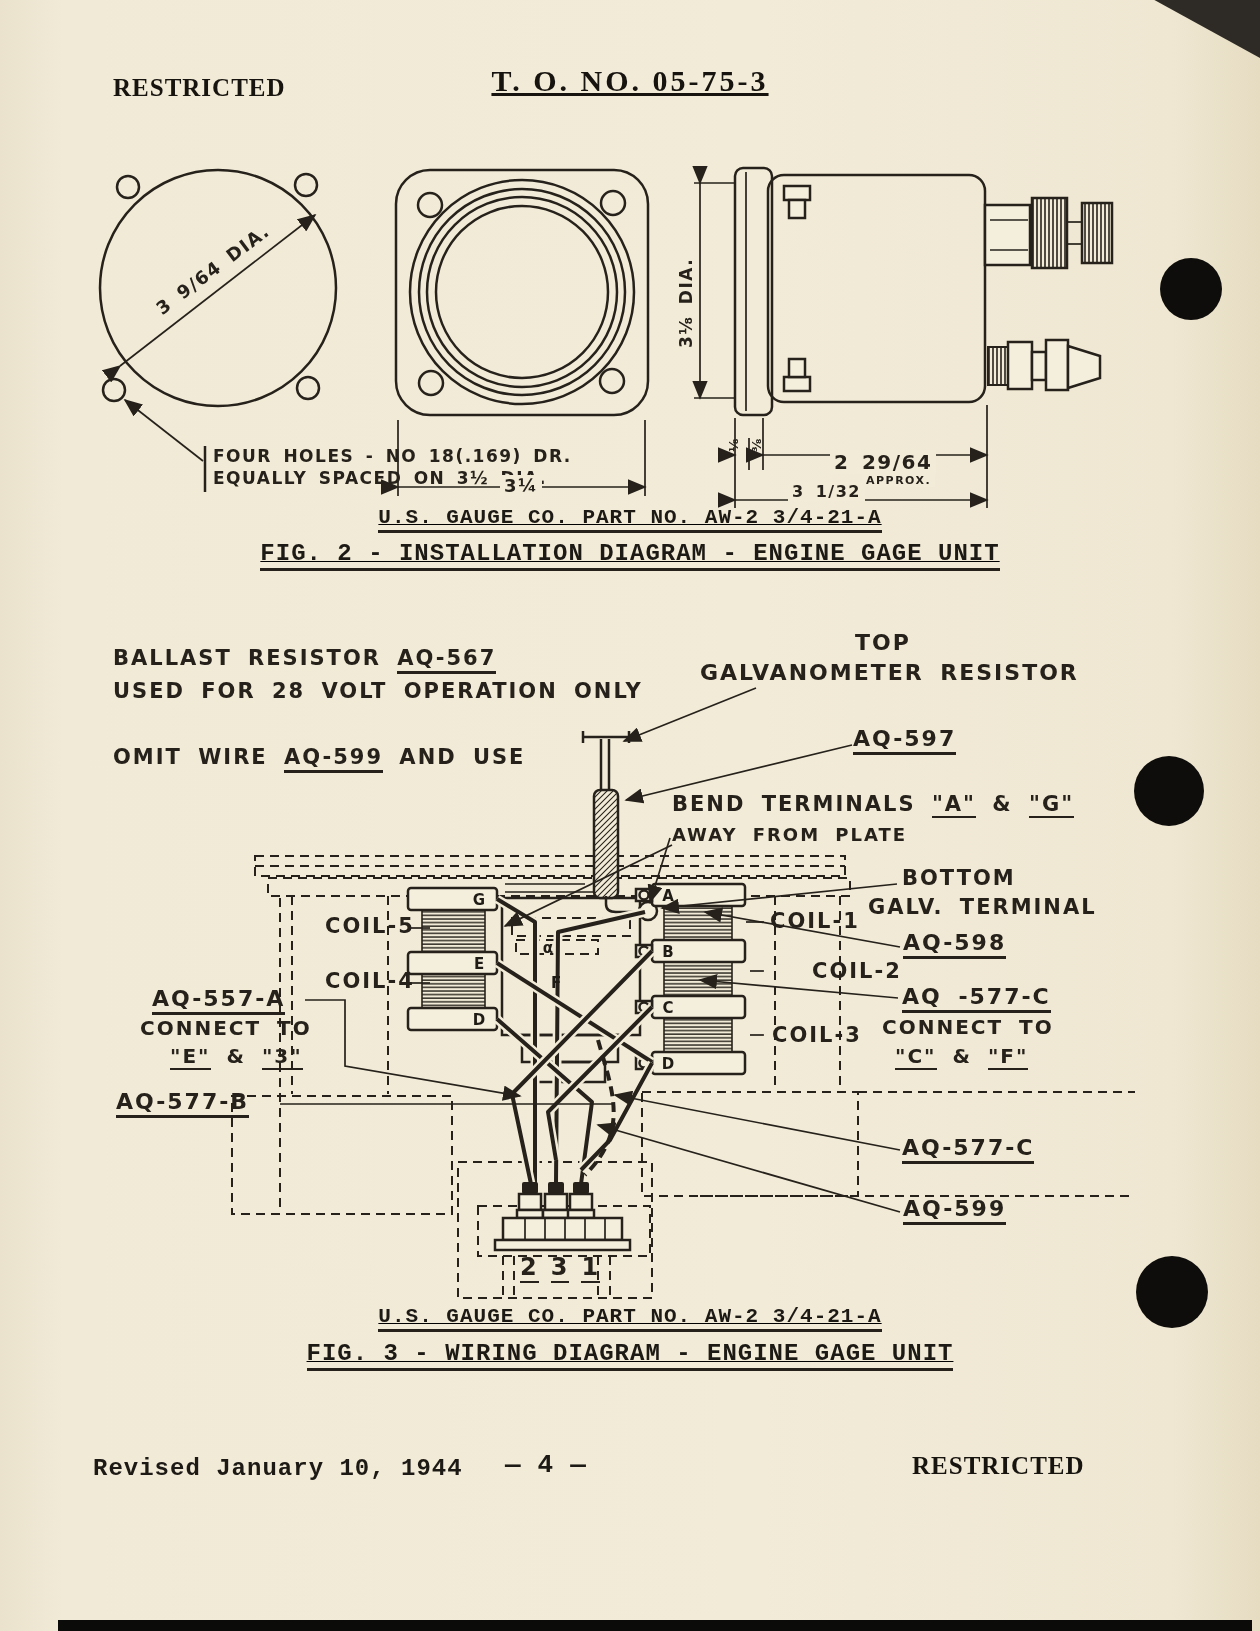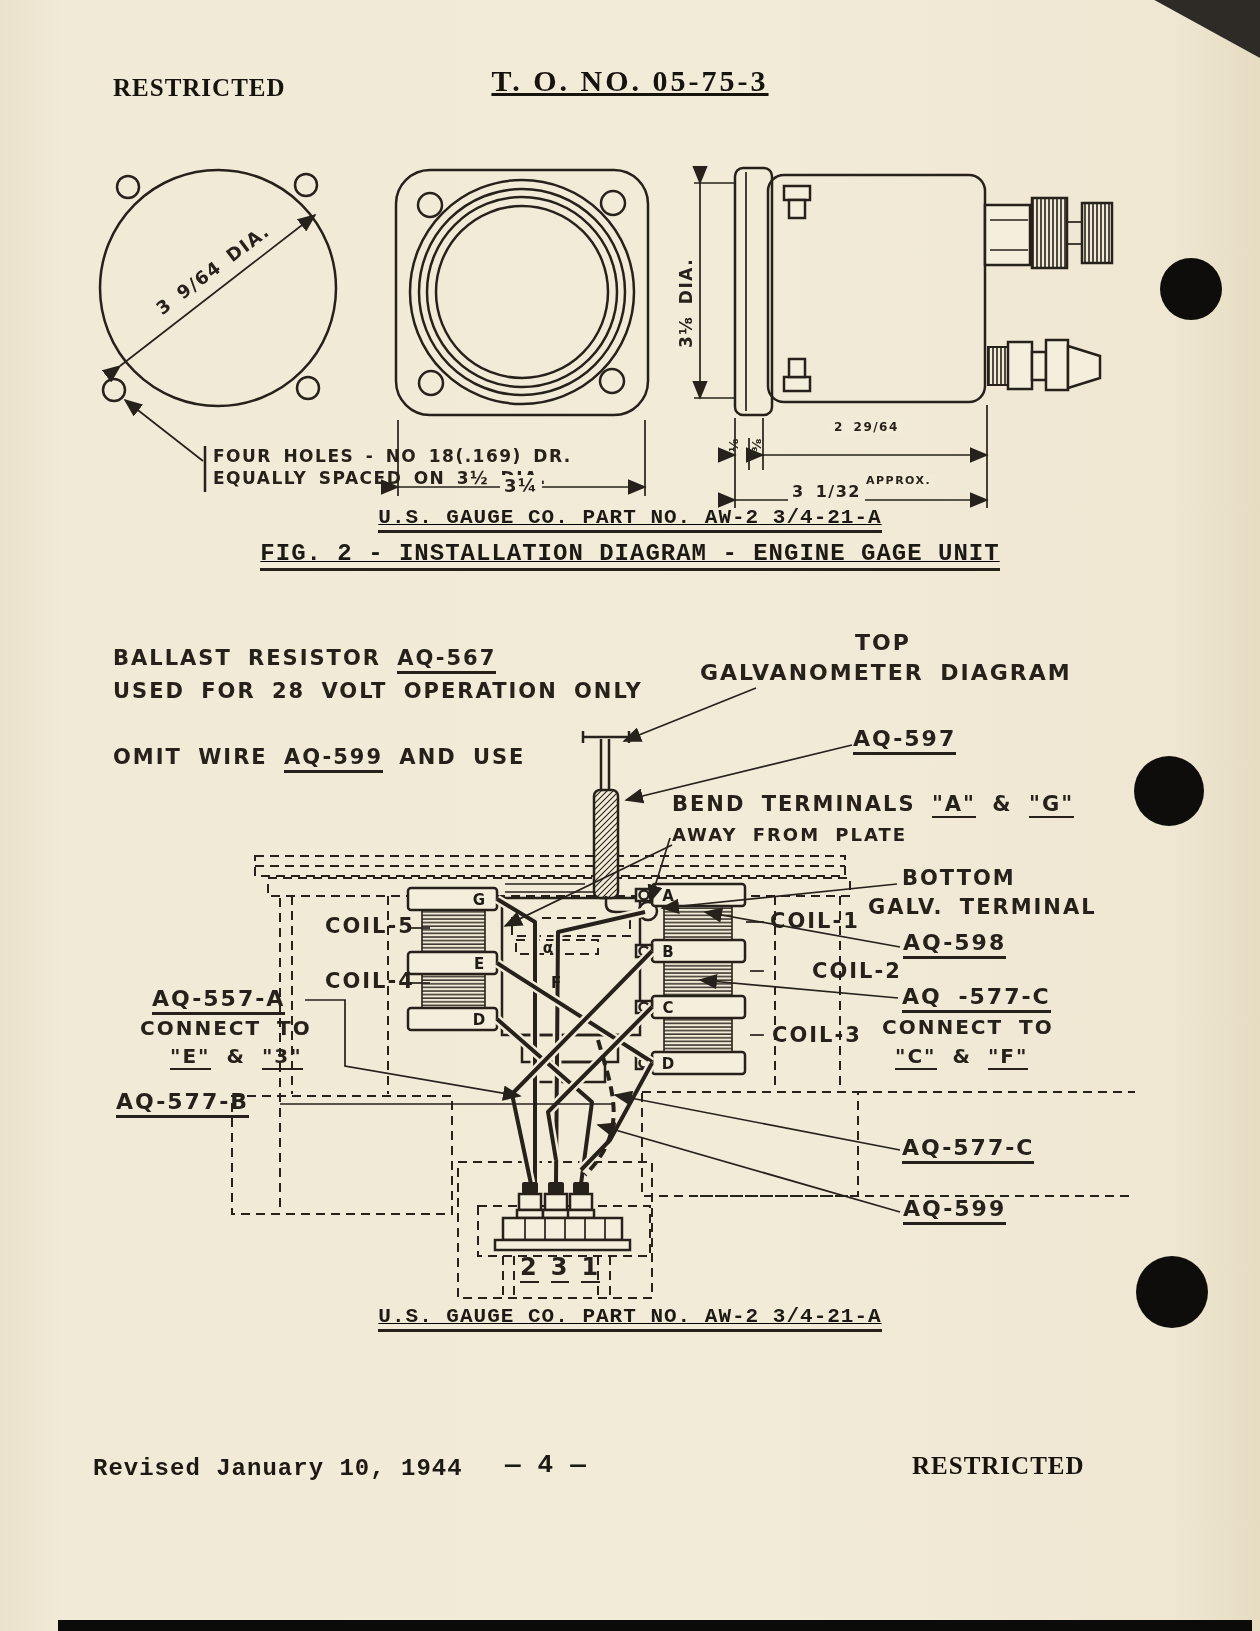--- a/index.html
+++ b/index.html
@@ -264,32 +264,32 @@
   <div class="abs serifb" style="left:113px;top:74px;font-size:25px;letter-spacing:1px">RESTRICTED</div>
   <div class="abs serifb center" style="top:64px;font-size:30px;letter-spacing:3px">T. O. NO. 05-75-3</div>
 
   <div class="abs hand-sm" style="left:152px;top:302px;transform:rotate(-37deg);transform-origin:0 0;font-size:18px">3 9/64 DIA.</div>
   <div class="abs hand-sm" style="left:213px;top:446px">FOUR HOLES - NO 18(.169) DR.</div>
   <div class="abs hand-sm" style="left:213px;top:468px">EQUALLY SPACED ON 3½ DIA.</div>
   <div class="abs hand-sm chip" style="left:500px;top:475px;font-size:18px">3¼</div>
   <div class="abs hand-sm" style="left:676px;top:348px;transform:rotate(-90deg);transform-origin:0 0;font-size:17px">3⅛ DIA.</div>
   <div class="abs hand-sm" style="left:726px;top:452px;transform:rotate(-90deg);transform-origin:0 0;font-size:13px">⅛</div>
   <div class="abs hand-sm" style="left:749px;top:452px;transform:rotate(-90deg);transform-origin:0 0;font-size:13px">⅜</div>
-  <div class="abs hand-sm chip" style="left:830px;top:420px;font-size:12px">2 29/64</div>
+  <div class="abs hand-sm chip" style="left:830px;top:450px;font-size:20px">2 29/64</div>
   <div class="abs hand-sm chip" style="left:788px;top:482px;font-size:16px">3 1/32</div>
   <div class="abs hand-sm chip" style="left:862px;top:474px;font-size:11px">APPROX.</div>
   <div class="abs center" style="top:506px"><span class="type u" style="font-size:21px">U.S. GAUGE CO. PART NO. AW-2 3/4-21-A</span></div>
   <div class="abs center" style="top:540px"><span class="type u" style="font-size:24px">FIG. 2 - INSTALLATION DIAGRAM - ENGINE GAGE UNIT</span></div>
 
   <div class="abs hand note-line" style="left:113px;top:642px"><span>BALLAST RESISTOR </span><span class="u">AQ-567</span></div>
   <div class="abs hand note-line" style="left:113px;top:675px">USED FOR 28 VOLT OPERATION ONLY</div>
   <div class="abs hand note-line" style="left:113px;top:741px"><span>OMIT WIRE </span><span class="u">AQ-599</span><span> AND USE</span></div>
 
   <div class="abs hand" style="left:855px;top:630px;font-size:22px">TOP</div>
-  <div class="abs hand" style="left:700px;top:660px;font-size:22px">GALVANOMETER DIAGRAM</div>
+  <div class="abs hand" style="left:700px;top:660px;font-size:22px">GALVANOMETER RESISTOR</div>
   <div class="abs hand aq" style="left:853px;top:726px"><span class="u">AQ-597</span></div>
   <div class="abs hand" style="left:672px;top:792px;font-size:21px"><span>BEND TERMINALS </span><span class="uthin">"A"</span><span> &amp; </span><span class="uthin">"G"</span></div>
   <div class="abs hand" style="left:672px;top:824px;font-size:18px">AWAY FROM PLATE</div>
   <div class="abs hand" style="left:902px;top:866px;font-size:21px">BOTTOM</div>
   <div class="abs hand" style="left:868px;top:895px;font-size:21px">GALV. TERMINAL</div>
   <div class="abs hand aq" style="left:903px;top:930px"><span class="u">AQ-598</span></div>
 
   <div class="abs hand coil" style="left:325px;top:914px">COIL-5</div>
   <div class="abs hand coil" style="left:325px;top:969px">COIL-4</div>
   <div class="abs hand coil" style="left:770px;top:909px">COIL-1</div>
@@ -306,20 +306,21 @@
 
   <div class="abs hand aq" style="left:116px;top:1089px"><span class="u">AQ-577-B</span></div>
   <div class="abs hand aq" style="left:902px;top:1135px"><span class="u">AQ-577-C</span></div>
   <div class="abs hand aq" style="left:903px;top:1196px"><span class="u">AQ-599</span></div>
 
   <div class="abs hand" style="left:520px;top:1253px;font-size:24px">
     <span class="uthin" style="margin-right:12px">2</span><span class="uthin" style="margin-right:12px">3</span><span class="uthin">1</span>
   </div>
 
   <div class="abs center" style="top:1305px"><span class="type u" style="font-size:21px">U.S. GAUGE CO. PART NO. AW-2 3/4-21-A</span></div>
+  <div class="abs center" style="top:1340px"><span class="type u" style="font-size:24px">FIG. 3 - WIRING DIAGRAM - ENGINE GAGE UNIT</span></div>
 
   <div class="abs type" style="left:93px;top:1455px;font-size:24px">Revised January 10, 1944</div>
   <div class="abs type" style="left:505px;top:1450px;font-size:26px">
     <span>—</span><span style="margin:0 16px">4</span><span>—</span>
   </div>
   <div class="abs serifb" style="left:912px;top:1452px;font-size:25px;letter-spacing:1px">RESTRICTED</div>
 
   <div class="abs" style="left:1140px;top:0;width:120px;height:58px;background:#2e2b26;clip-path:polygon(12% 0,100% 0,100% 100%)"></div>
   <div class="abs" style="left:1160px;top:258px;width:62px;height:62px;border-radius:50%;background:#0e0d0b"></div>
   <div class="abs" style="left:1134px;top:756px;width:70px;height:70px;border-radius:50%;background:#0e0d0b"></div>

